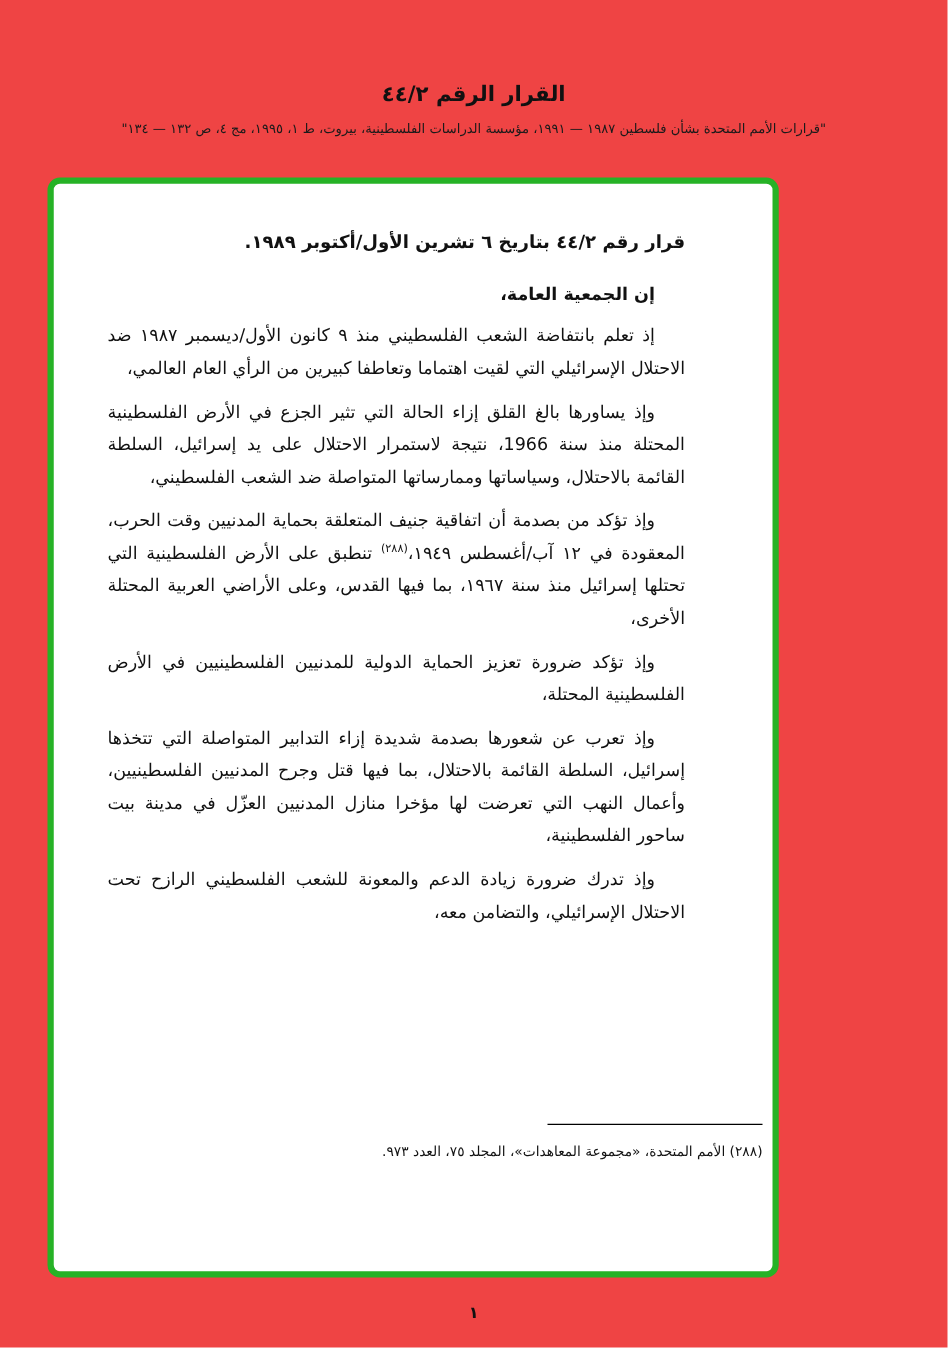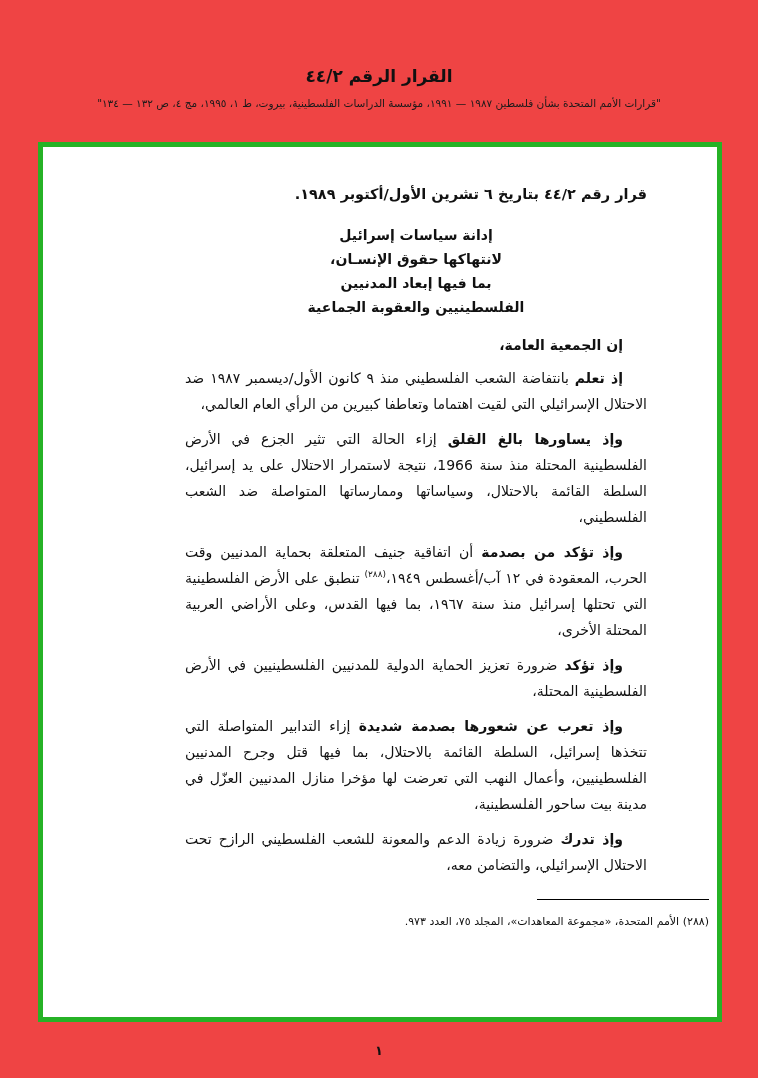--- a/index.html
+++ b/index.html
@@ -32,24 +32,24 @@
   }
   .header-citation {
     font-size: 10.5px;
     margin-top: 11px;
     color: #1a1a1a;
   }
   .green-box {
     position: absolute;
     top: 142px;
     left: 38px;
-    width: 684px;
+    width: 585px;
     height: 880px;
     border: 5px solid #26b226;
-    border-radius: 0;
+    border-radius: 10px;
     background: #ffffff;
   }
   .content {
     position: absolute;
     top: 34px;
     right: 70px;
     width: 462px;
     font-size: 14px;
     line-height: 26px;
     text-align: justify;
@@ -70,21 +70,21 @@
   }
   .opening {
     font-weight: bold;
     text-indent: 24px;
     margin-bottom: 7px;
   }
   .para {
     text-indent: 24px;
     margin-bottom: 9px;
   }
-  .para .lead { font-weight: bold; }
+  .para .lead { font-weight: normal; }
   .para sup {
     font-size: 9px;
     line-height: 0;
     vertical-align: super;
   }
   .footnote-area {
     position: absolute;
     right: 8px;
     bottom: 86px;
     width: 402px;
@@ -119,26 +119,20 @@
   <div class="header">
     <div class="header-title">القرار الرقم ٤٤/٢</div>
     <div class="header-citation">"قرارات الأمم المتحدة بشأن فلسطين ١٩٨٧ — ١٩٩١، مؤسسة الدراسات الفلسطينية، بيروت، ط ١، ١٩٩٥، مج ٤، ص ١٣٢ — ١٣٤"</div>
   </div>
 
   <div class="green-box" style="border-color: rgb(38, 178, 38);">
     <div class="content">
 
       <p class="doc-title">قرار رقم ٤٤/٢ بتاريخ ٦ تشرين الأول/أكتوبر ١٩٨٩.</p>
 
-      <div class="subtitle">
-        <div>إدانة سياسات إسرائيل</div>
-        <div>لانتهاكها حقوق الإنسـان،</div>
-        <div>بما فيها إبعاد المدنيين</div>
-        <div>الفلسطينيين والعقوبة الجماعية</div>
-      </div>
 
       <p class="opening">إن الجمعية العامة،</p>
 
       <p class="para"><span class="lead">إذ تعلم</span><span> بانتفاضة الشعب الفلسطيني منذ ٩ كانون الأول/ديسمبر ١٩٨٧ ضد الاحتلال الإسرائيلي التي لقيت اهتماما وتعاطفا كبيرين من الرأي العام العالمي،</span></p>
 
       <p class="para"><span class="lead">وإذ يساورها بالغ القلق</span><span> إزاء الحالة التي تثير الجزع في الأرض الفلسطينية المحتلة منذ سنة 1966، نتيجة لاستمرار الاحتلال على يد إسرائيل، السلطة القائمة بالاحتلال، وسياساتها وممارساتها المتواصلة ضد الشعب الفلسطيني،</span></p>
 
       <p class="para"><span class="lead">وإذ تؤكد من بصدمة</span><span> أن اتفاقية جنيف المتعلقة بحماية المدنيين وقت الحرب، المعقودة في ١٢ آب/أغسطس ١٩٤٩،</span><sup>(٢٨٨)</sup><span> تنطبق على الأرض الفلسطينية التي تحتلها إسرائيل منذ سنة ١٩٦٧، بما فيها القدس، وعلى الأراضي العربية المحتلة الأخرى،</span></p>
 
       <p class="para"><span class="lead">وإذ تؤكد</span><span> ضرورة تعزيز الحماية الدولية للمدنيين الفلسطينيين في الأرض الفلسطينية المحتلة،</span></p>

